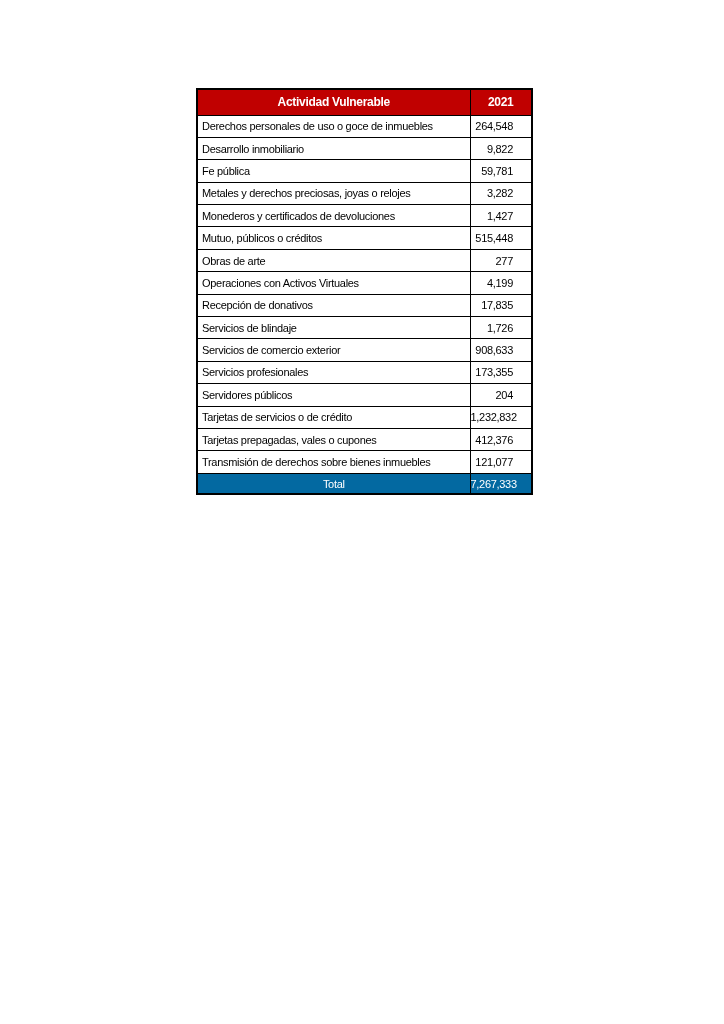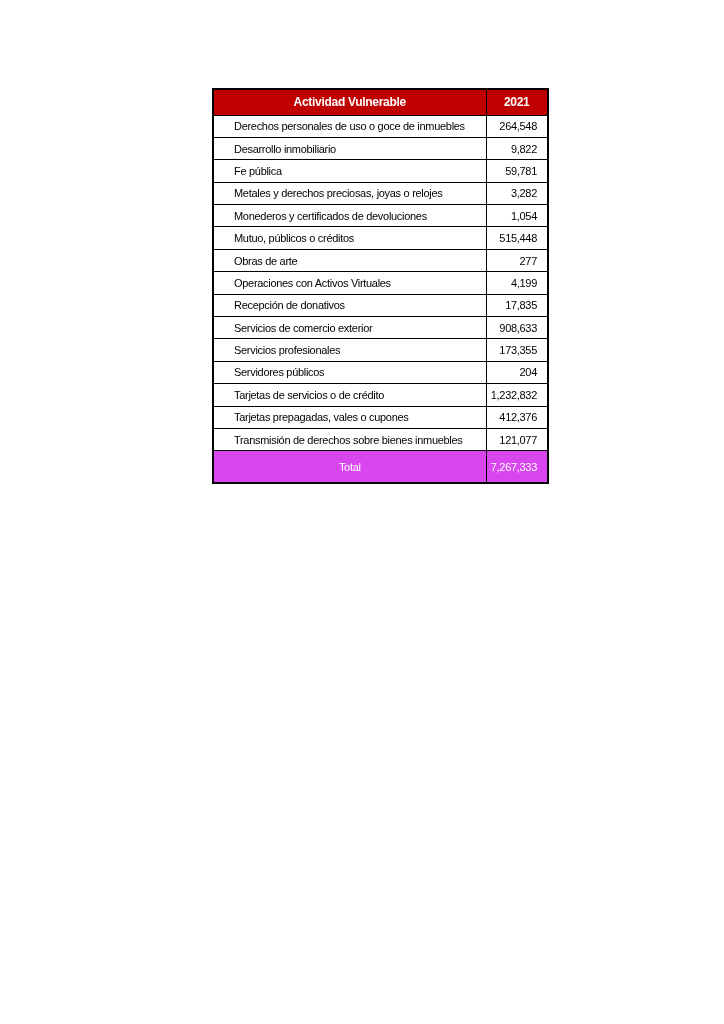--- a/index.html
+++ b/index.html
@@ -17,21 +17,20 @@
     background: #ffffff;
   }
   table.vuln-table {
     position: absolute;
     left: 196px;
     top: 88px;
     width: 335px;
     border-collapse: collapse;
     table-layout: fixed;
     border: 2px solid #000000;
-    margin-left: 16px;
   }
   table.vuln-table col.c-label { width: 273px; }
   table.vuln-table col.c-value { width: 62px; }
   table.vuln-table th,
   table.vuln-table td {
     border: 1px solid #000000;
     font-size: 11px;
     letter-spacing: -0.3px;
     overflow: hidden;
     white-space: nowrap;
@@ -47,30 +46,30 @@
     vertical-align: middle;
   }
   
   table.vuln-table tbody td {
     height: 22.4px;
     color: #000000;
     vertical-align: middle;
   }
   table.vuln-table td.cell-label {
     text-align: left;
-    padding-left: 20px;
+    padding-left: 4px;
   }
   table.vuln-table td.cell-value {
     text-align: right;
-    padding-right: 10px;
+    padding-right: 18px;
   }
   
   table.vuln-table tfoot td {
-    height: 32px;
-    background: #d946ef;
+    height: 21px;
+    background: #0369a1;
     color: #ffffff;
     vertical-align: middle;
   }
   table.vuln-table tfoot td.cell-label {
     text-align: center;
     padding-left: 0;
   }
 </style>
 </head>
 <body>
@@ -99,37 +98,41 @@
         <tr>
           <td class="cell-label">Fe pública</td>
           <td class="cell-value">59,781</td>
         </tr>
         <tr>
           <td class="cell-label">Metales y derechos preciosas, joyas o relojes</td>
           <td class="cell-value">3,282</td>
         </tr>
         <tr>
           <td class="cell-label">Monederos y certificados de devoluciones</td>
-          <td class="cell-value">1,054</td>
+          <td class="cell-value">1,427</td>
         </tr>
         <tr>
           <td class="cell-label">Mutuo, públicos o créditos</td>
           <td class="cell-value">515,448</td>
         </tr>
         <tr>
           <td class="cell-label">Obras de arte</td>
           <td class="cell-value">277</td>
         </tr>
         <tr>
           <td class="cell-label">Operaciones con Activos Virtuales</td>
           <td class="cell-value">4,199</td>
         </tr>
         <tr>
           <td class="cell-label">Recepción de donativos</td>
           <td class="cell-value">17,835</td>
+        </tr>
+        <tr>
+          <td class="cell-label">Servicios de blindaje</td>
+          <td class="cell-value">1,726</td>
         </tr>
         <tr>
           <td class="cell-label">Servicios de comercio exterior</td>
           <td class="cell-value">908,633</td>
         </tr>
         <tr>
           <td class="cell-label">Servicios profesionales</td>
           <td class="cell-value">173,355</td>
         </tr>
         <tr>

